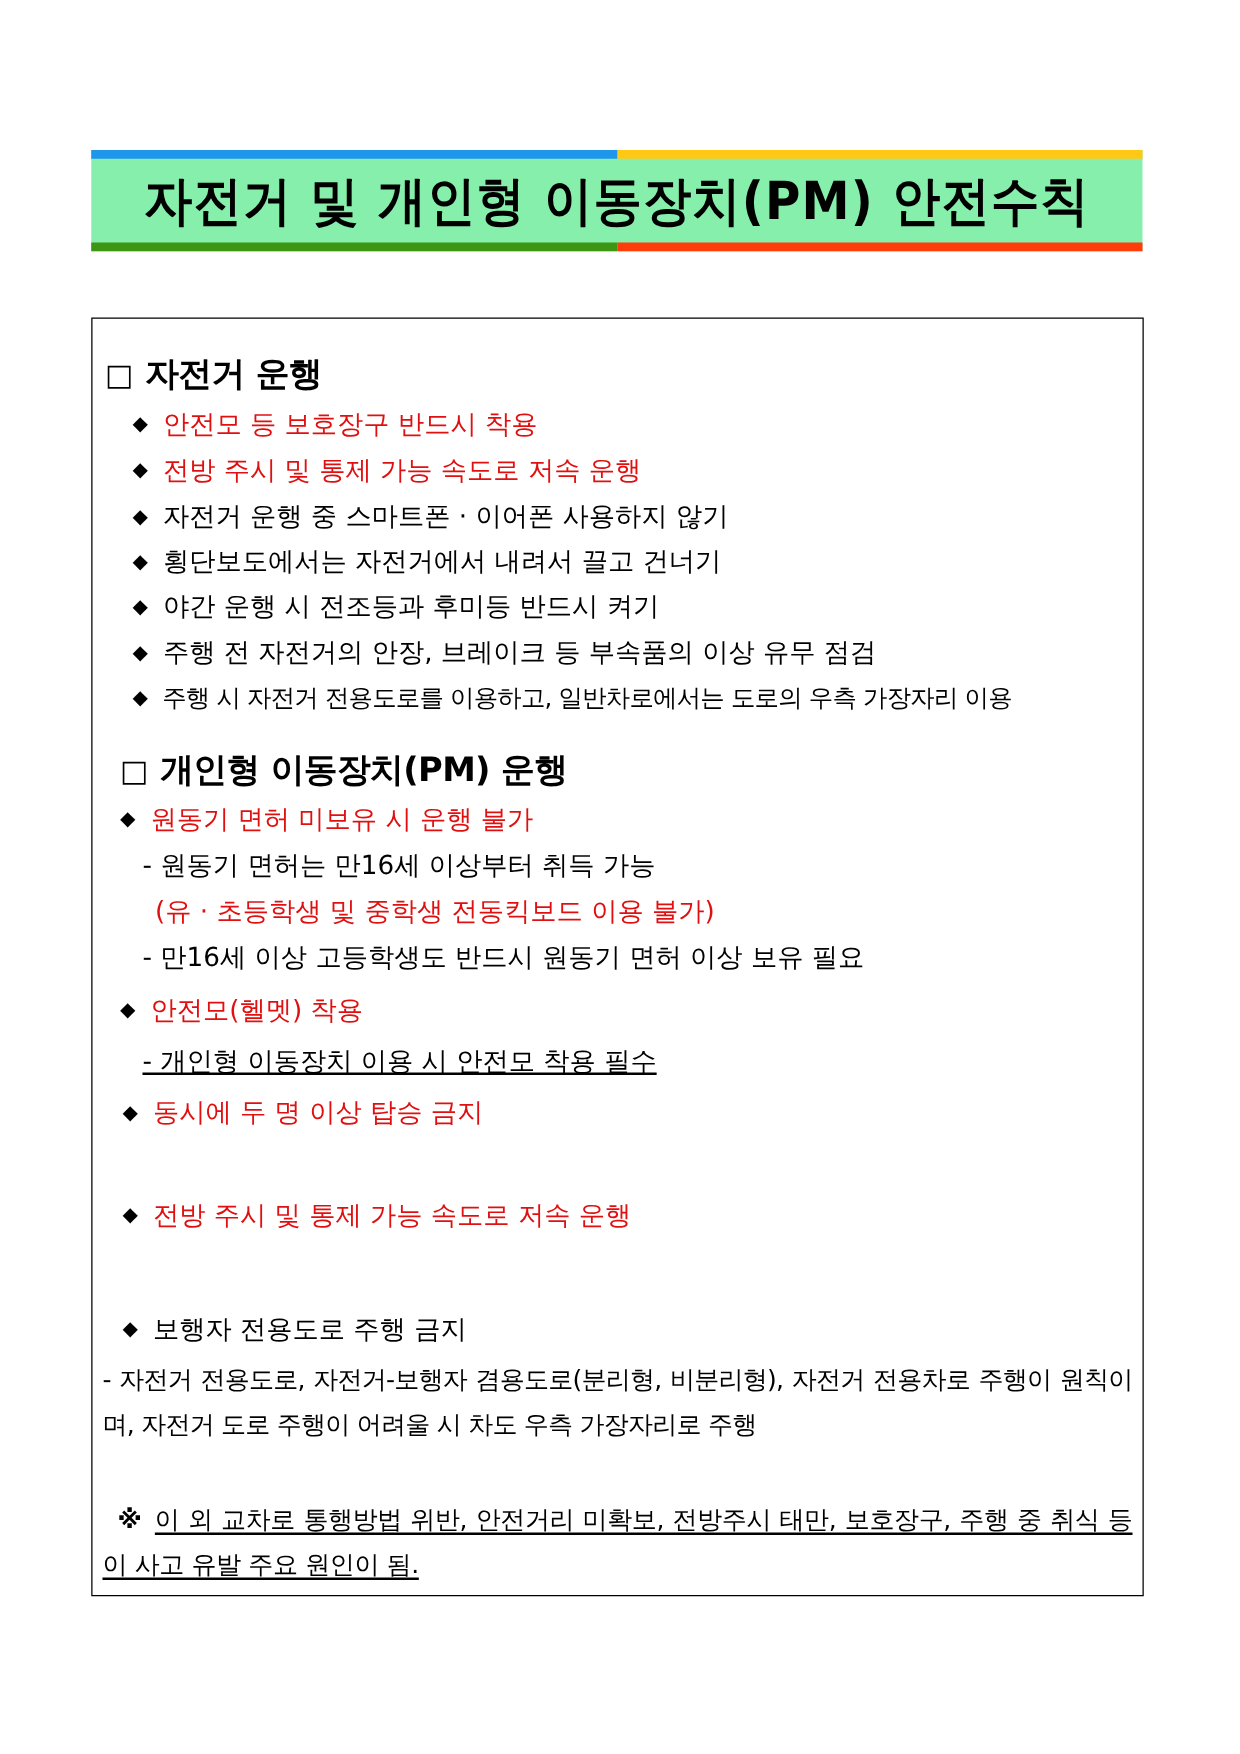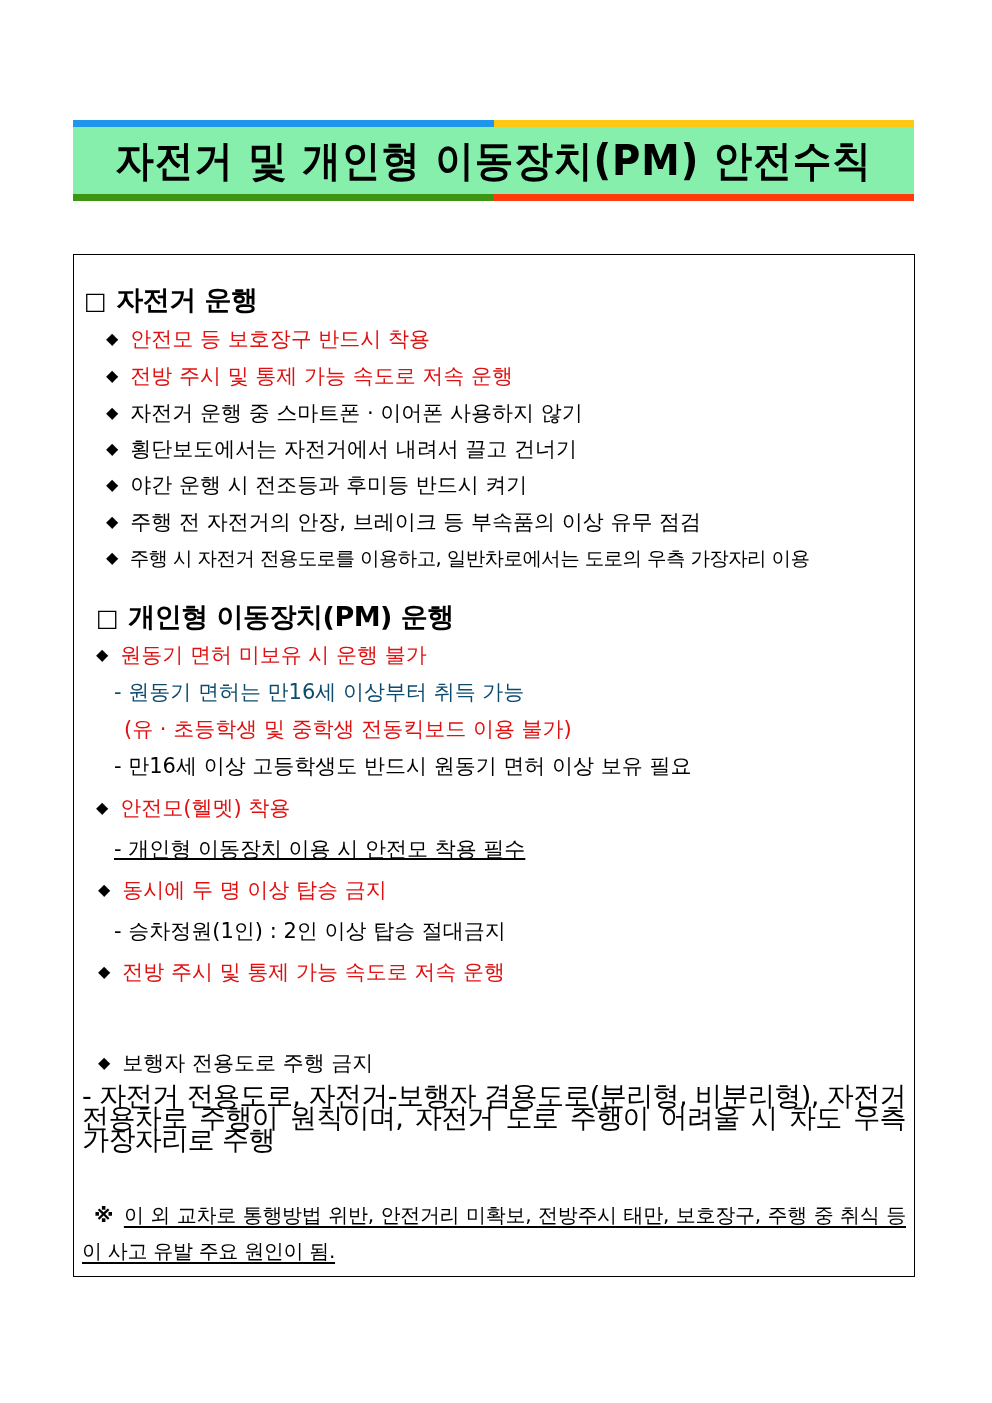--- a/index.html
+++ b/index.html
@@ -13,23 +13,23 @@
   .band.br { bottom: 0; right: 0; background: var(--c-br); }
   .title-text { position: absolute; left: 0; right: 0; top: 9px; height: 64px; line-height: 64px;
                 text-align: center; font-size: 42px; font-weight: bold; letter-spacing: 1px;
                 font-family: "DejaVu Sans", sans-serif; transform: scaleX(0.92); }
   .box { position: absolute; left: 73px; top: 217px; width: 840px; height: 1021px; border: 1px solid #000; margin-top: 37px; }
   .line { position: absolute; white-space: nowrap; font-size: 21px; line-height: 28px; }
   .h2 { font-size: 27px; font-weight: bold; line-height: 34px; letter-spacing: -0.5px; }
   .h2 .sq { font-weight: normal; font-size: 24px; margin-right: 10px; }
   .dia { font-size: 16px; margin-right: 12px; position: relative; top: -2px; }
   .red { color: #e01010; }
-  .blue { color: #0c4a6e; }
+  .blue { color: #000000; }
   .sm { font-size: 19.5px; letter-spacing: -0.6px; }
-  .justify { position: absolute; left: 8px; width: 824px; font-size: 27px; line-height: 22px; text-align: justify; }
+  .justify { position: absolute; left: 8px; width: 824px; font-size: 20px; line-height: 36px; text-align: justify; }
   .underline { text-decoration: underline; text-underline-offset: 4px; }
 </style>
 </head>
 <body>
 
 <div class="title-bar" style="--c-tl:#1e96eb;--c-tr:#ffc814;--c-bl:#3c9614;--c-br:#ff3c0a;">
   <div class="band tl"></div>
   <div class="band tr"></div>
   <div class="title-text">자전거 및 개인형 이동장치(PM) 안전수칙</div>
   <div class="band bl"></div>
@@ -84,23 +84,20 @@
   <div class="line red" style="left:22px; top:539px;">
     <span class="dia" style="color:#000">◆</span><span>안전모(헬멧) 착용</span>
   </div>
   <div class="line" style="left:40px; top:580px;text-decoration:underline;">
     <span>- 개인형 이동장치 이용 시 안전모 착용 필수</span>
   </div>
 
   <div class="line red" style="left:24px; top:621px;">
     <span class="dia" style="color:#000">◆</span><span>동시에 두 명 이상 탑승 금지</span>
   </div>
-  <div class="line" style="left:40px; top:662px;">
-    <span>- 승차정원(1인) : 2인 이상 탑승 절대금지</span>
-  </div>
 
   <div class="line red" style="left:24px; top:703px;">
     <span class="dia" style="color:#000">◆</span><span>전방 주시 및 통제 가능 속도로 저속 운행</span>
   </div>
 
 
   <div class="line" style="left:24px; top:794px;">
     <span class="dia">◆</span><span>보행자 전용도로 주행 금지</span>
   </div>
   <div class="justify sm" style="top:830px; text-align-last:left;">-  자전거 전용도로, 자전거-보행자 겸용도로(분리형, 비분리형), 자전거 전용차로 주행이 원칙이며, 자전거 도로 주행이 어려울 시 차도 우측 가장자리로 주행</div>

